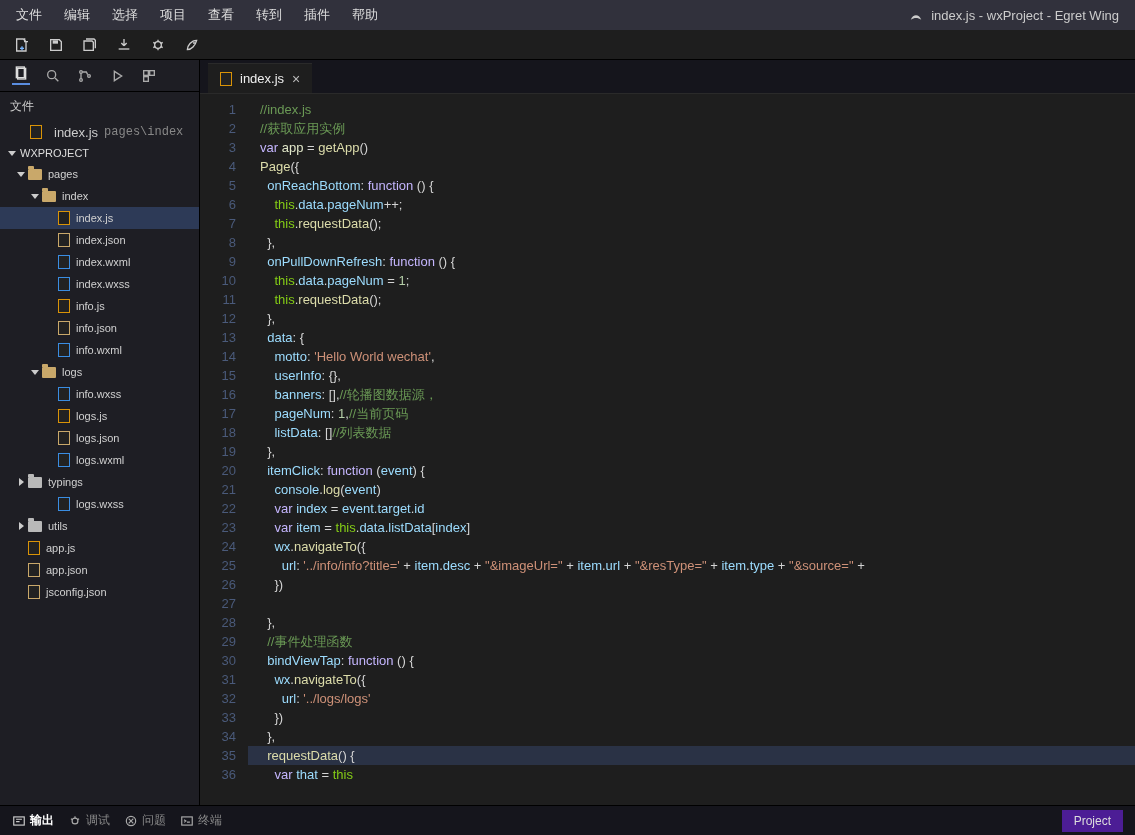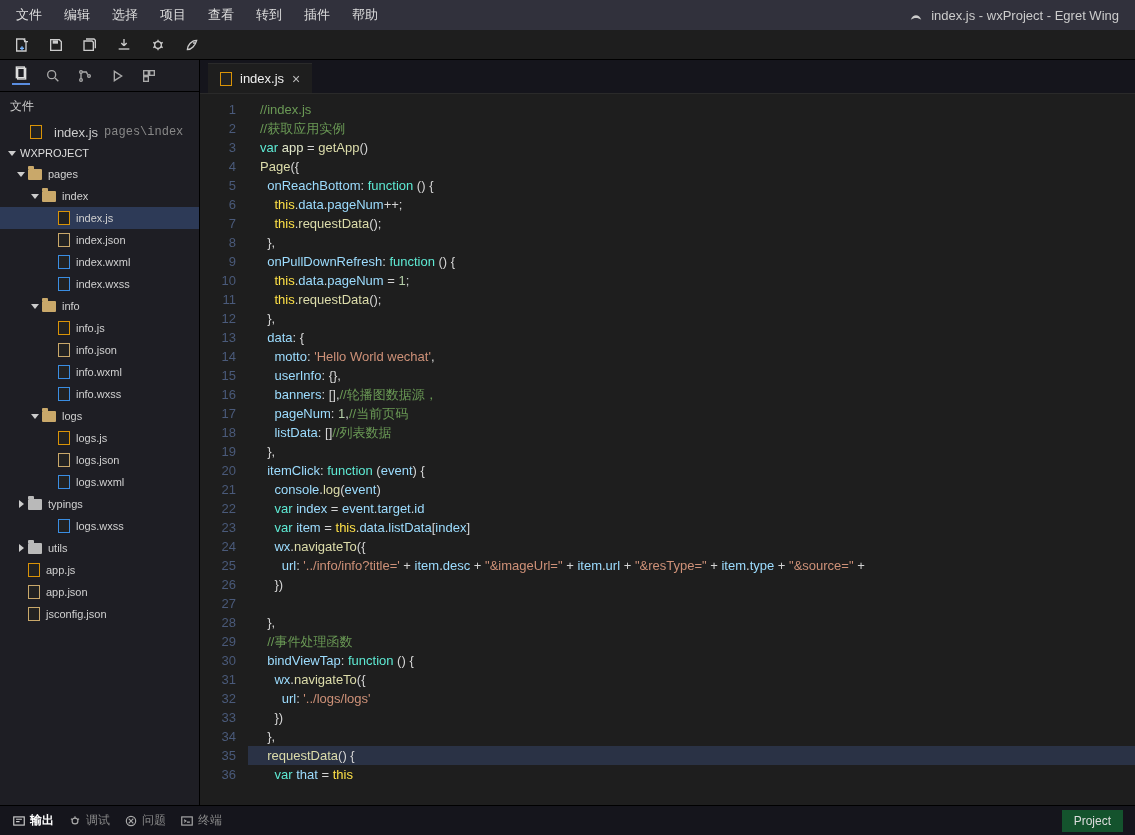--- a/index.html
+++ b/index.html
@@ -40,33 +40,33 @@
   .tabbar { height:34px; background:#15151c; display:flex; align-items:flex-end; padding-left:8px; border-bottom:1px solid #2a2a2a;}
   .etab { height:30px; background:#1e1e1e; display:flex; align-items:center; gap:8px; padding:0 12px; border-top:1px solid #2a2a2a; color:#eee;}
   .etab .ft-icon{ width:12px;height:14px;border:1px solid #d99307; background:#222;}
   .etab .close{ color:#bbb; font-size:14px;}
   .code-container{ flex:1; display:flex; overflow:hidden; font-family:Consolas,"Courier New",monospace; font-size:13px; line-height:19px;}
   .gutter{ width:48px; text-align:right; padding:6px 12px 6px 0; color:#4a5a7a; background:#1e1e1e; user-select:none;}
   .code{ flex:1; padding:6px 0; white-space:pre; color:#e0e6c8; overflow:hidden;}
   .code .cline{ padding-left:12px; height:19px;}
   .code .hl{ background:#2a3245;}
   .c-comment{ color:#6a9955;}
-  .c-key{ color:#5eead4;}
+  .c-key{ color:#c4b5fd;}
   .c-prop{ color:#9cdcfe;}
   .c-func{ color:#dcdcaa;}
   .c-str{ color:#ce9178;}
-  .c-this{ color:#fde047;}
+  .c-this{ color:#84cc16;}
   .c-num{ color:#b5cea8;}
   .c-op{ color:#d4d4d4;}
   .c-plain{ color:#e0e6c8;}
 
   .statusbar{ position:absolute; bottom:0; left:0; right:0; height:30px; background:#15151c; display:flex; align-items:center; justify-content:space-between; padding:0 12px; border-top:1px solid #000;}
   .status-left{ display:flex; gap:14px; align-items:center; color:#ccc; font-size:12px;}
   .status-left .sitem{ display:flex; align-items:center; gap:4px;}
-  .status-right{ background:#14532d; padding:4px 12px; color:#ddd; font-size:12px;}
+  .status-right{ background:#4c1d95; padding:4px 12px; color:#ddd; font-size:12px;}
   svg{ display:block;}
 </style>
 </head>
 <body>
 
 <div class="titlebar">
   <div class="menus" id="menu-bar">
       <div class="menu-item">文件</div>
       <div class="menu-item">编辑</div>
       <div class="menu-item">选择</div>
@@ -205,53 +205,46 @@
         <div class="tree-row indent-2">
           <span class="row-caret"></span>
           <span class="file-icon wxml"></span>
           <span>index.wxml</span>
         </div>
         <div class="tree-row indent-2">
           <span class="row-caret"></span>
           <span class="file-icon wxss"></span>
           <span>index.wxss</span>
         </div>
-        <div class="tree-row indent-1">
-          <span class="row-caret">
-            <span class="caret"></span>
-          </span>
-          <span class="folder-icon open"></span>
-          <span>info</span>
-        </div>
         <div class="tree-row indent-2">
           <span class="row-caret"></span>
           <span class="file-icon js"></span>
           <span>info.js</span>
         </div>
         <div class="tree-row indent-2">
           <span class="row-caret"></span>
           <span class="file-icon json"></span>
           <span>info.json</span>
         </div>
         <div class="tree-row indent-2">
           <span class="row-caret"></span>
           <span class="file-icon wxml"></span>
           <span>info.wxml</span>
         </div>
+        <div class="tree-row indent-1">
+          <span class="row-caret">
+            <span class="caret"></span>
+          </span>
+          <span class="folder-icon open"></span>
+          <span>logs</span>
+        </div>
         <div class="tree-row indent-2">
           <span class="row-caret"></span>
           <span class="file-icon wxss"></span>
           <span>info.wxss</span>
-        </div>
-        <div class="tree-row indent-1">
-          <span class="row-caret">
-            <span class="caret"></span>
-          </span>
-          <span class="folder-icon open"></span>
-          <span>logs</span>
         </div>
         <div class="tree-row indent-2">
           <span class="row-caret"></span>
           <span class="file-icon js"></span>
           <span>logs.js</span>
         </div>
         <div class="tree-row indent-2">
           <span class="row-caret"></span>
           <span class="file-icon json"></span>
           <span>logs.json</span>

